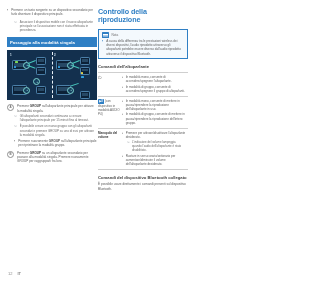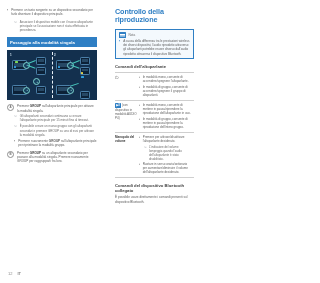--- a/index.html
+++ b/index.html
@@ -4,21 +4,21 @@
 <style>
   html,body{margin:0;padding:0;}
   body{
     width:200px;height:283px;
     background:#ffffff;
     font-family:"Liberation Sans", sans-serif;
     color:#4a4a4a;
     overflow:hidden;
   }
   .page{position:relative;width:200px;height:283px;box-sizing:border-box;}
-  .cols{display:flex;gap:18px;padding:8px 6px 0 7px;box-sizing:border-box;}
+  .cols{display:flex;gap:1px;padding:8px 6px 0 7px;box-sizing:border-box;}
   .col{width:90px;}
 
   
   .bullet{display:flex;gap:3px;margin-bottom:3px;}
   .bullet .dot{flex:0 0 auto;color:#7a7a7a;font-size:3.4px;line-height:5px;}
   .bullet .txt{font-size:3.1px;line-height:4.3px;color:#5d5d5d;text-align:left;}
   .sub{display:flex;gap:3px;margin:1px 0 2px 7px;}
   .sub .arr{flex:0 0 auto;color:#9aa0a6;font-size:3.2px;line-height:4.3px;}
   .sub .txt{font-size:3.0px;line-height:4.2px;color:#6a6a6a;}
 

